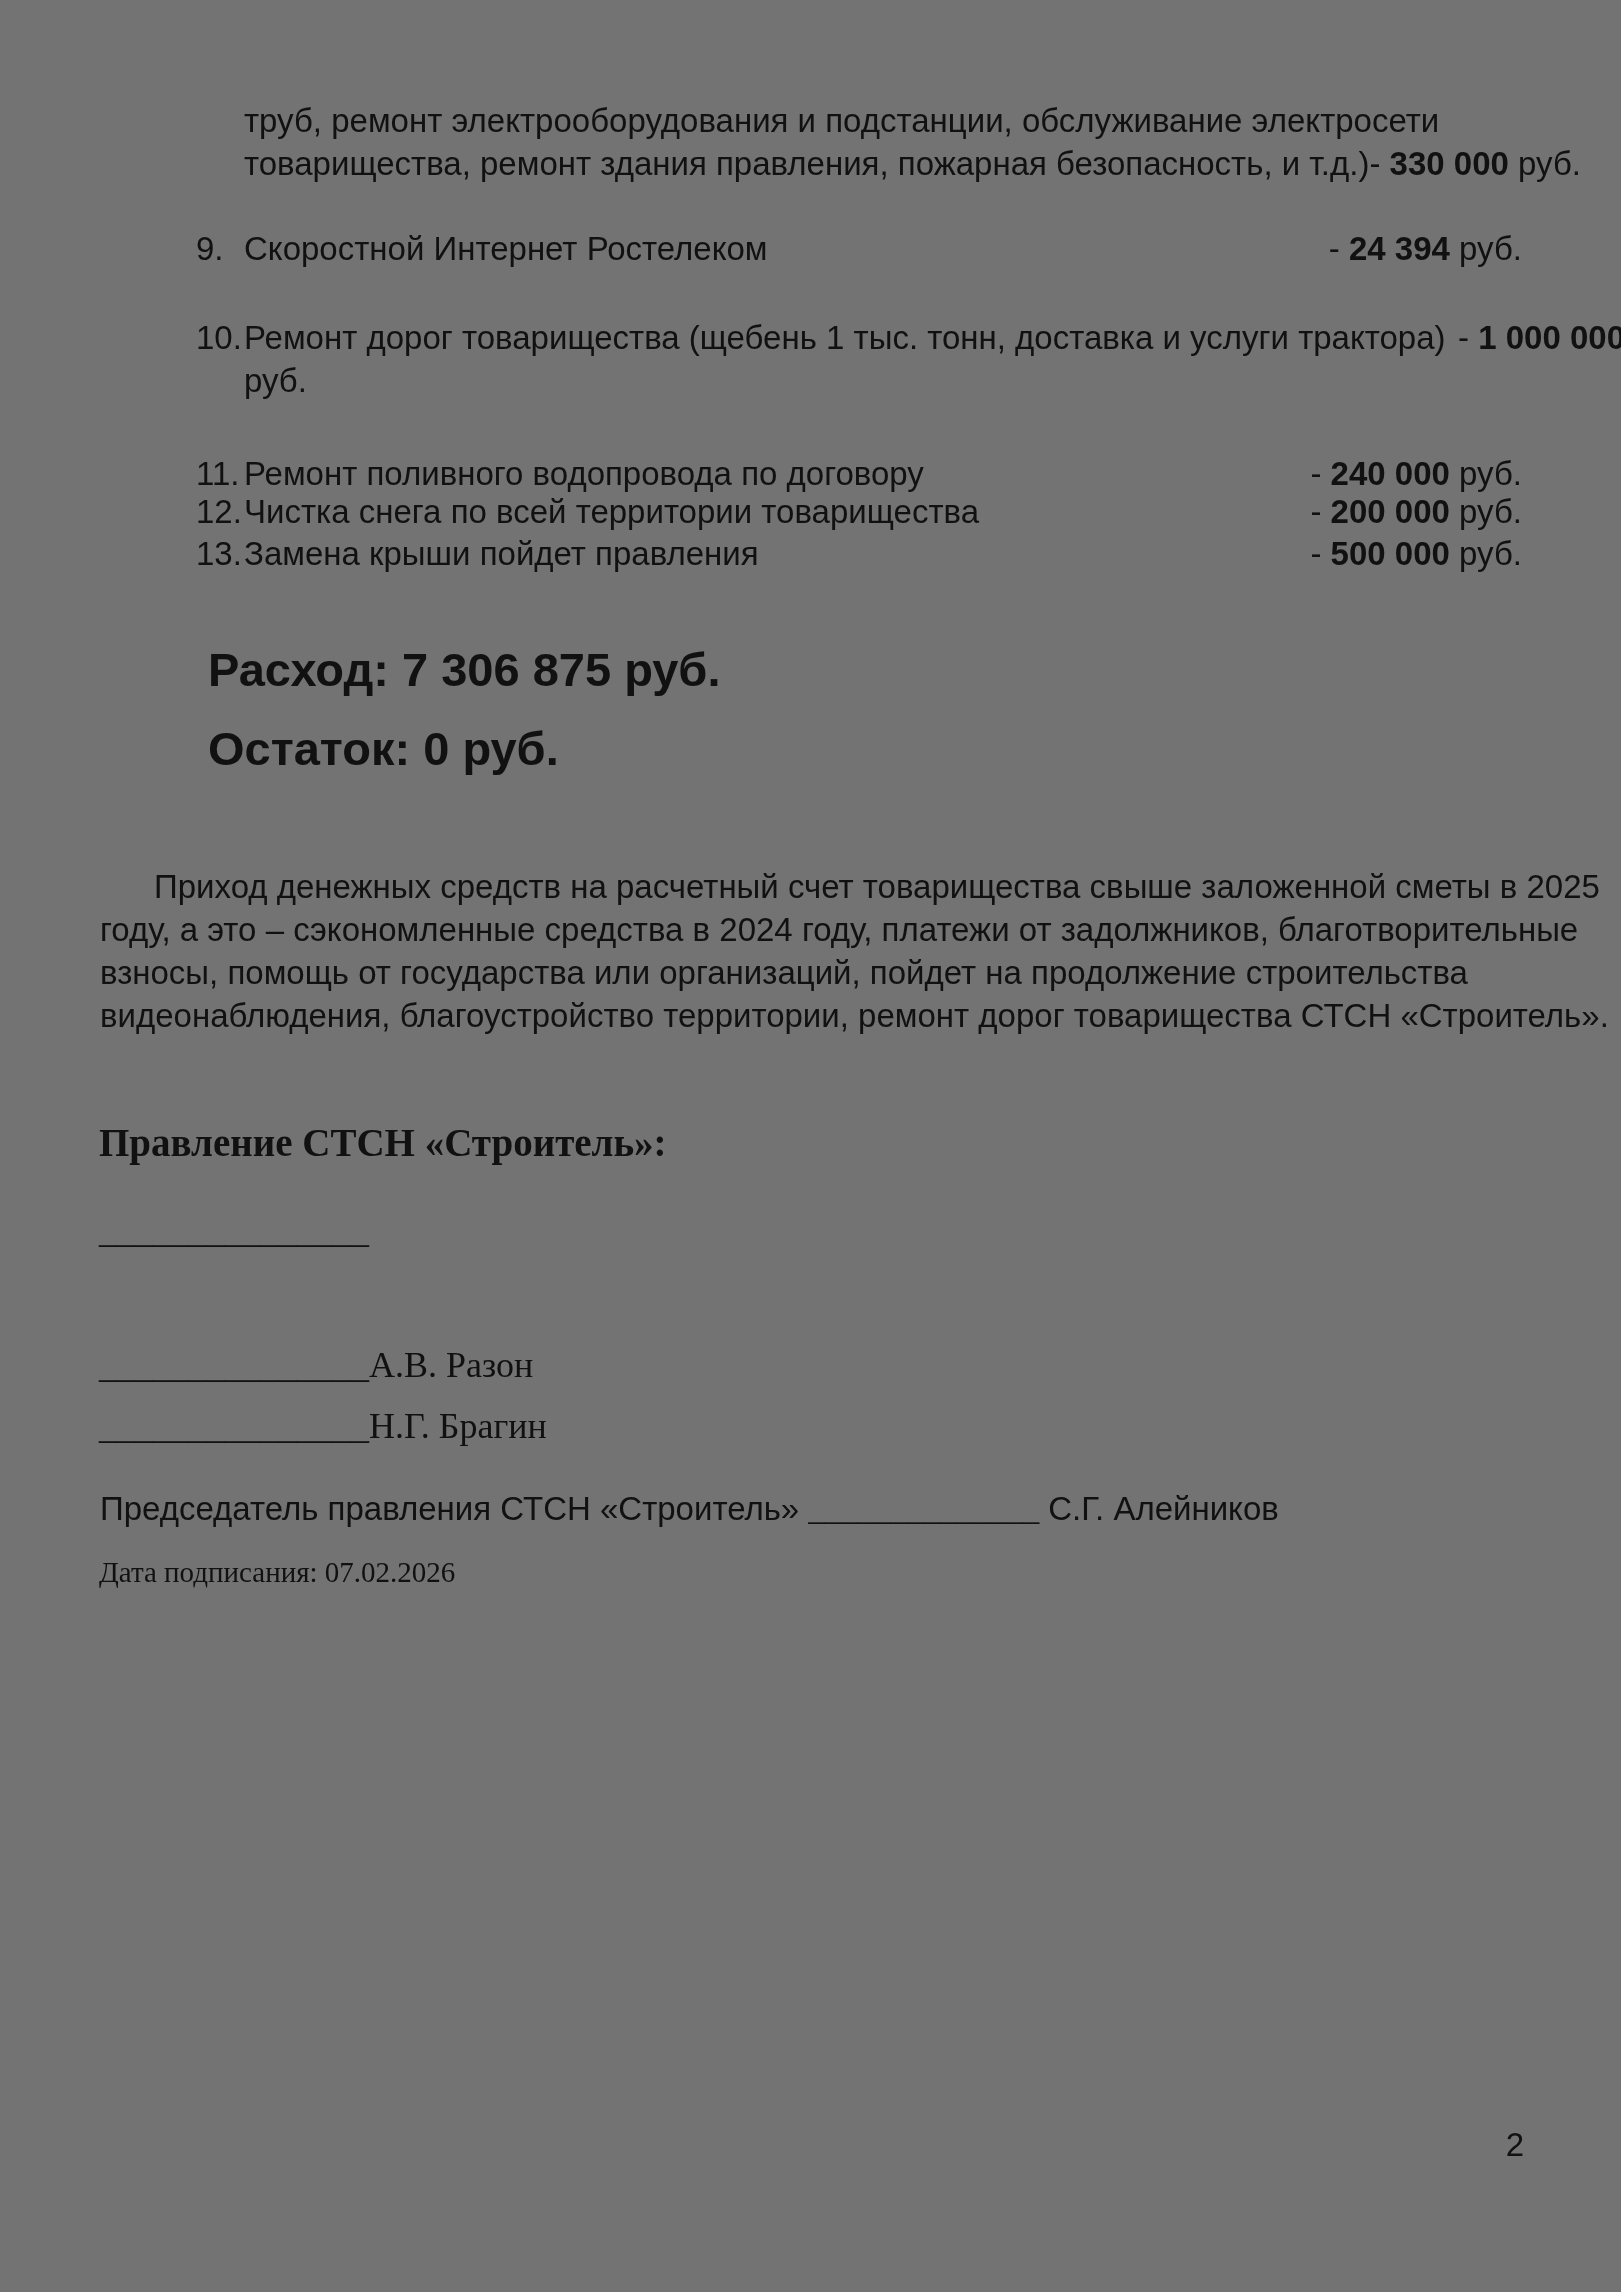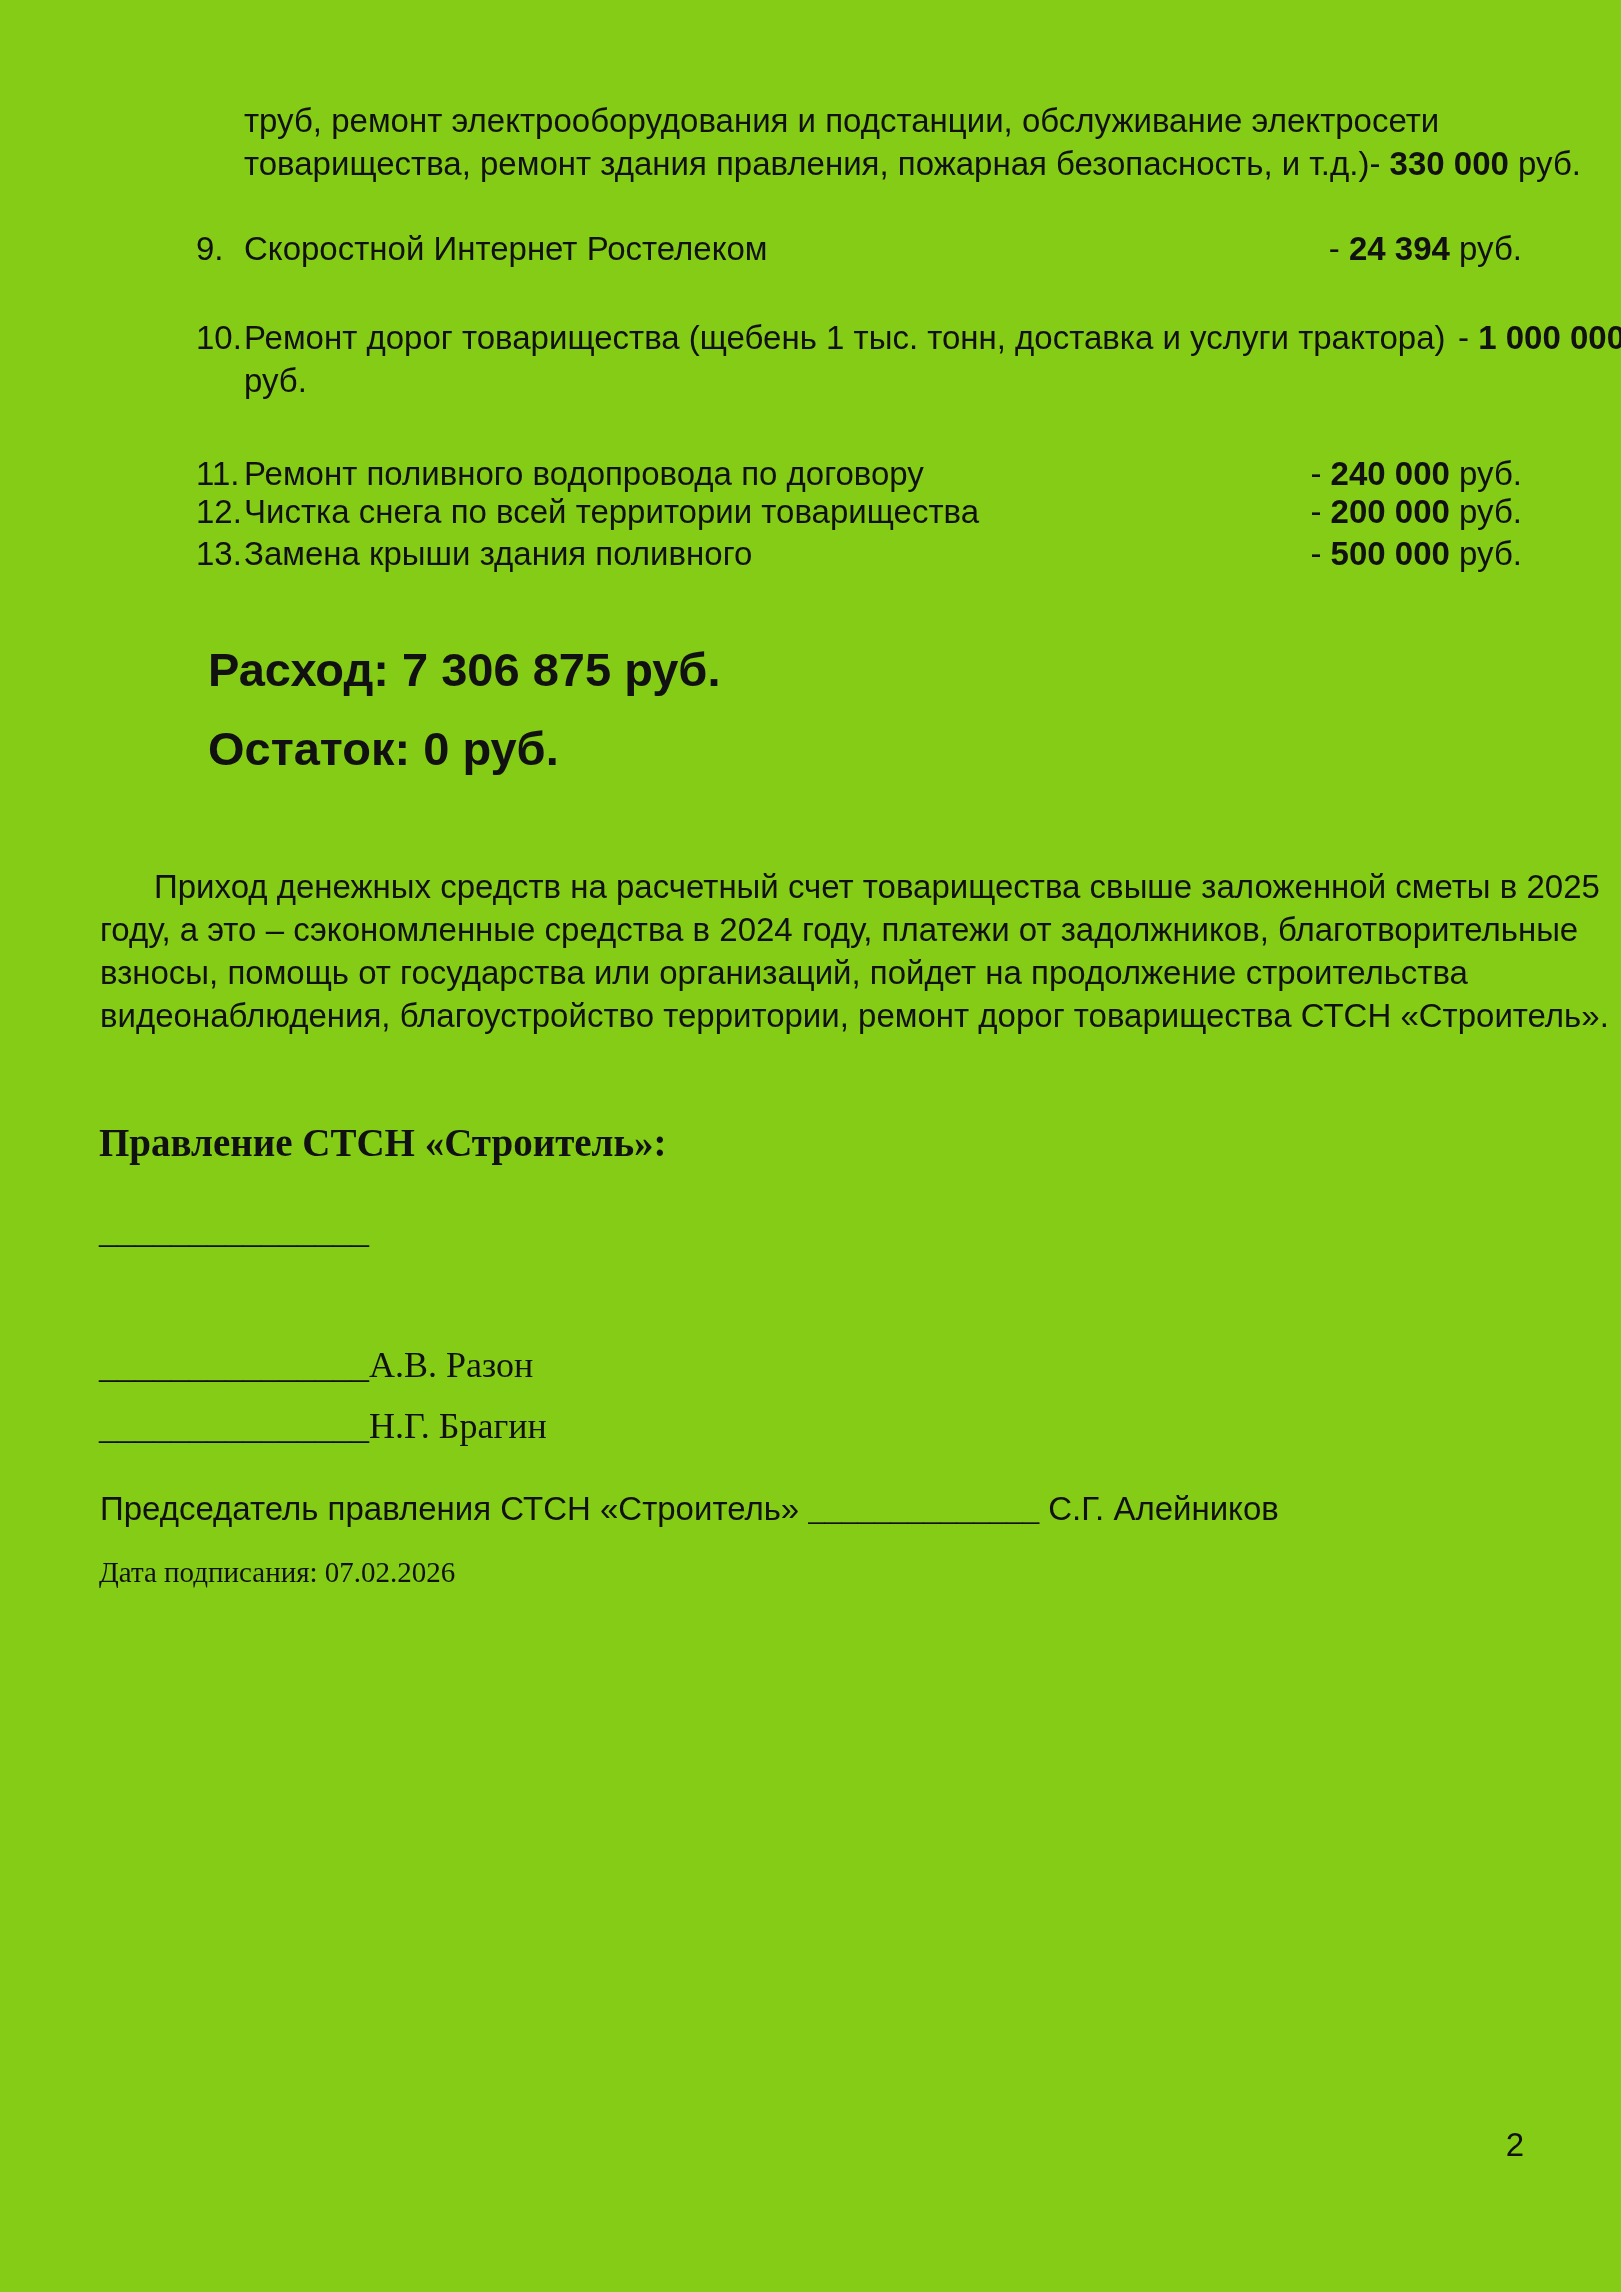--- a/index.html
+++ b/index.html
@@ -1,20 +1,20 @@
 <!DOCTYPE html>
 <html lang="ru" style="font-size:14.3px"><head>
 <meta charset="utf-8">
 <title>Document</title>
 <style>
   html,body{margin:0;padding:0;background:#ffffff;}
   .page{
     position:relative;
     width:1621px;height:2293px;
-    background:#84cc16;
+    background:#737373;
     color:#111;
     font-family:"Liberation Sans", sans-serif;
     font-size:33px;
     line-height:43px;
     overflow:hidden;
   }
   .abs{position:absolute;}
   .nowrap{white-space:nowrap;}
   b,.b{font-weight:bold;}
 
@@ -92,21 +92,21 @@
   </div>
 
   <div class="abs row r12">
     <span class="num">12.</span>
     <span class="lbl">Чистка снега по всей территории товарищества</span>
     <span class="amt"><span>- </span><b>200 000</b><span> руб.</span></span>
   </div>
 
   <div class="abs row r13">
     <span class="num">13.</span>
-    <span class="lbl">Замена крыши здания поливного</span>
+    <span class="lbl">Замена крыши пойдет правления</span>
     <span class="amt"><span>- </span><b>500 000</b><span> руб.</span></span>
   </div>
 
   <div class="abs total t-exp">Расход: 7 306 875 руб.</div>
   <div class="abs total t-bal">Остаток: 0 руб.</div>
 
   <div class="abs para">
     <div class="ln indent">Приход денежных средств на расчетный счет товарищества свыше заложенной сметы в 2025</div>
     <div class="ln">году, а это – сэкономленные средства в 2024 году, платежи от задолжников, благотворительные</div>
     <div class="ln">взносы, помощь от государства или организаций, пойдет на продолжение строительства</div>

